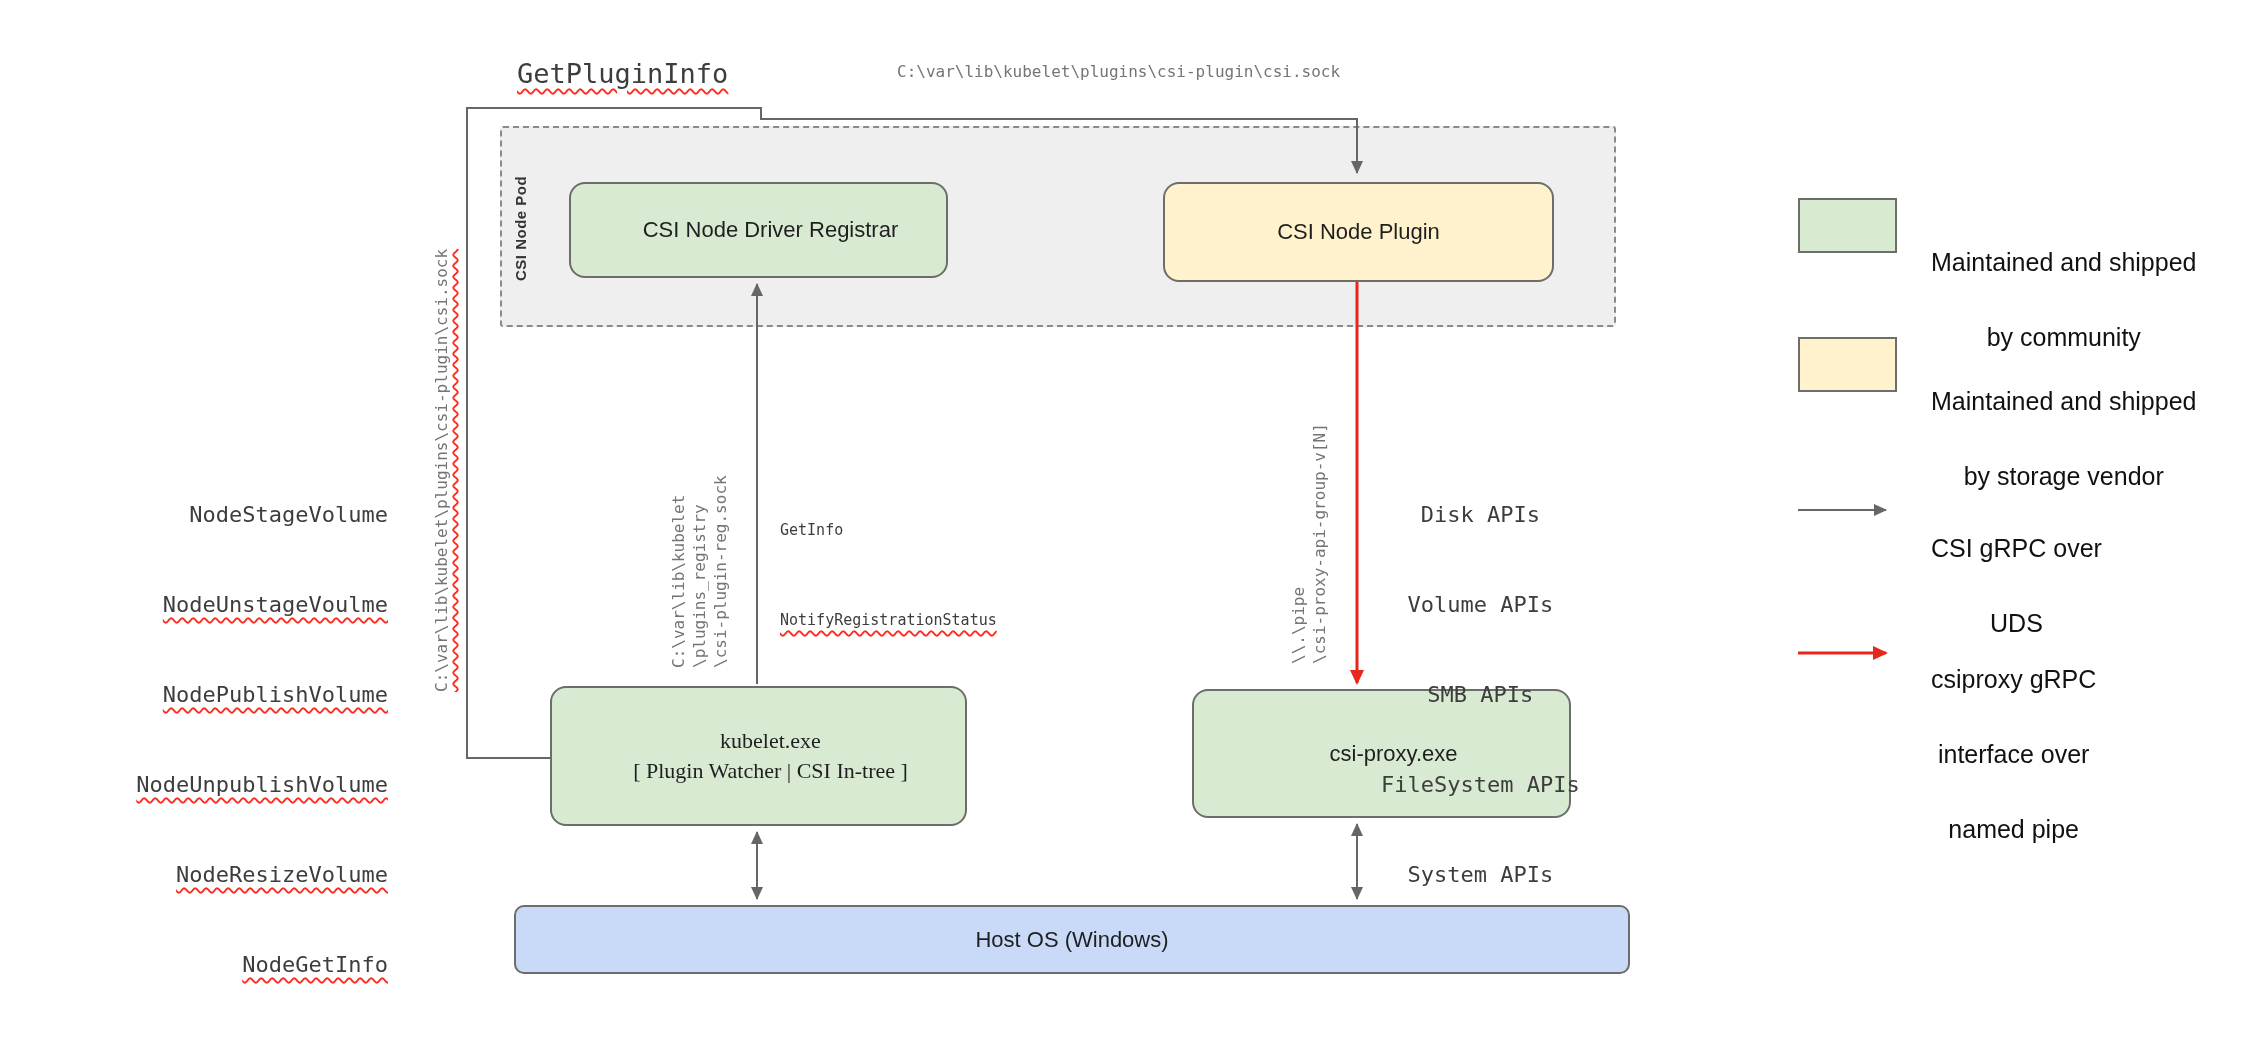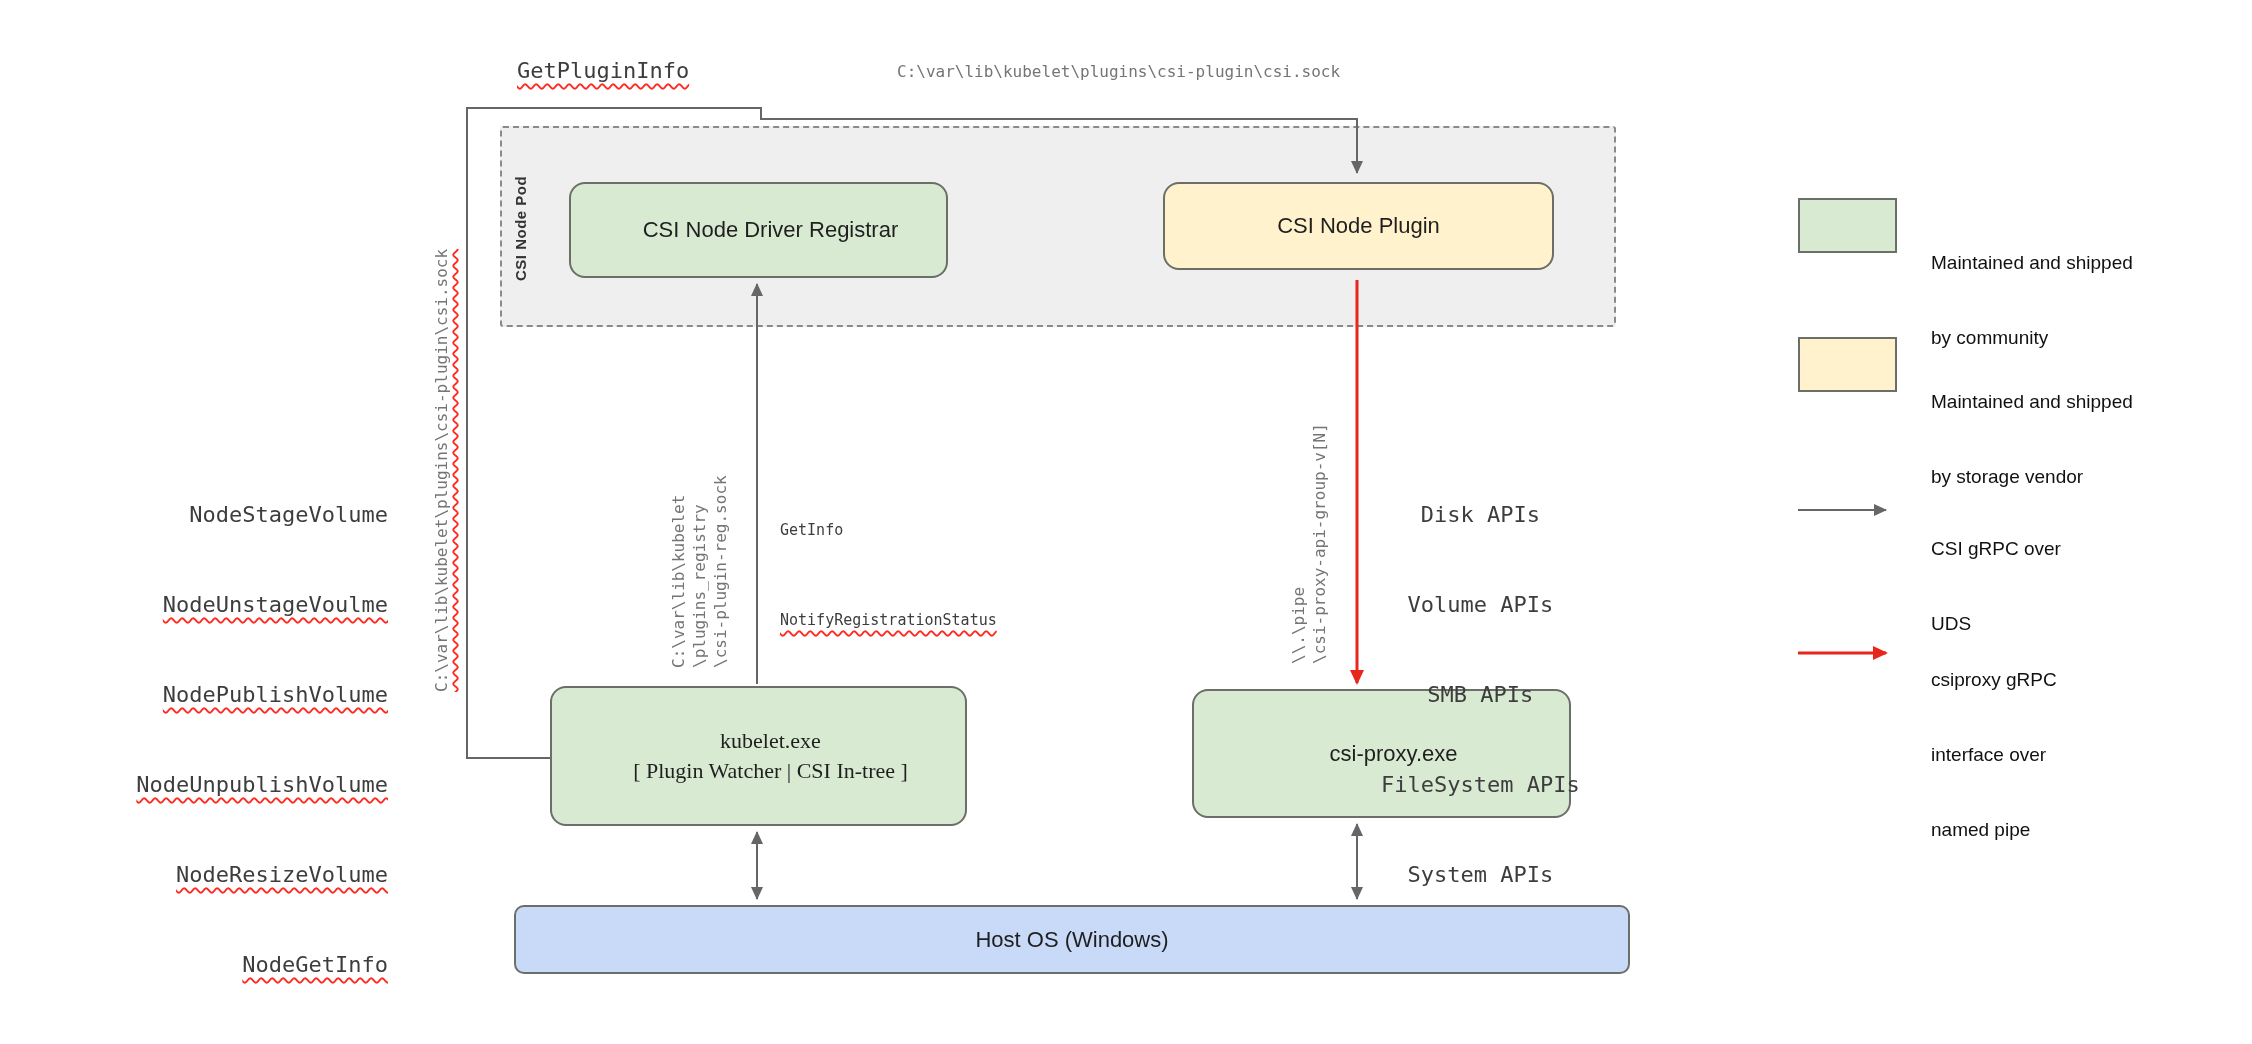--- a/index.html
+++ b/index.html
@@ -33,21 +33,21 @@
     border-radius:16px;
     display:flex;flex-direction:column;align-items:center;justify-content:center;
     text-align:center;color:var(--text-dark);
     font-size:22px;line-height:30px;
   }
   .green{background:var(--green-fill);padding-left:24px;}
   .yellow{background:var(--yellow-fill);}
   .blue{background:var(--blue-fill);border-radius:10px;}
 
   #registrar{left:569px;top:182px;width:379px;height:96px;}
-  #plugin{left:1163px;top:182px;width:391px;height:88px;}
+  #plugin{left:1163px;top:182px;width:391px;height:100px;}
   #kubelet{left:550px;top:686px;width:417px;height:140px;font-family:Liberation Serif, serif;}
   #proxy{left:1192px;top:689px;width:379px;height:129px;}
   #hostos{left:514px;top:905px;width:1116px;height:69px;}
 
   
   #wires{position:absolute;left:0;top:0;}
   .wire{fill:none;stroke:var(--arrow-gray);stroke-width:2px;}
   .wire-red{fill:none;stroke:var(--arrow-red);stroke-width:3px;}
   .mk-gray{fill:var(--arrow-gray);}
   .mk-red{fill:var(--arrow-red);}
@@ -58,35 +58,35 @@
   .dark{color:var(--text-mono);text-align:center;}
   .squiggle{
     text-decoration-line:underline;
     text-decoration-style:wavy;
     text-decoration-color:var(--squiggle-red);
     text-decoration-thickness:2px;
     text-underline-offset:5px;
   }
   .rot{transform:rotate(-90deg);transform-origin:0 0;white-space:nowrap;}
 
-  #get-plugin-info{left:517px;top:58px;font-size:22px;color:var(--text-mono);}
+  #get-plugin-info{left:517px;top:58px;font-size:27px;color:var(--text-mono);}
   #csi-sock-top{left:897px;top:62px;font-size:16px;}
   #csi-sock-left{left:432px;top:692px;font-size:16px;}
   #pod-label{left:512px;top:281px;font-size:16px;color:#333;letter-spacing:0.5px;font-weight:bold;font-size:15px;}
   #node-calls{left:90px;top:440px;width:298px;text-align:right;font-size:22px;line-height:30px;}
   #reg-sock{left:668px;top:668px;font-size:16px;line-height:21px;}
   #getinfo-block{left:780px;top:455px;font-size:15px;line-height:30px;color:var(--text-mono);}
   #pipe-label{left:1288px;top:664px;font-size:16px;line-height:21px;}
   #proxy-apis{left:1381px;top:440px;font-size:22px;line-height:30px;}
 
   
   .swatch{position:absolute;width:99px;height:55px;box-sizing:border-box;border:2px solid var(--box-border);z-index:3;}
   #swatch-community{left:1798px;top:198px;background:var(--green-fill);}
   #swatch-vendor{left:1798px;top:337px;background:var(--yellow-fill);}
-  .legend-text{position:absolute;left:1931px;font-size:19px;line-height:25px;color:#111;z-index:4;white-space:pre;}
+  .legend-text{position:absolute;left:1931px;font-size:25px;line-height:25px;color:#111;z-index:4;white-space:pre;text-align:center;}
   #legend-community-text{top:200px;}
   #legend-vendor-text{top:339px;}
   #legend-uds-text{top:486px;}
   #legend-pipe-text{top:617px;}
 </style>
 </head>
 <body>
 
 <div class="canvas">
 

